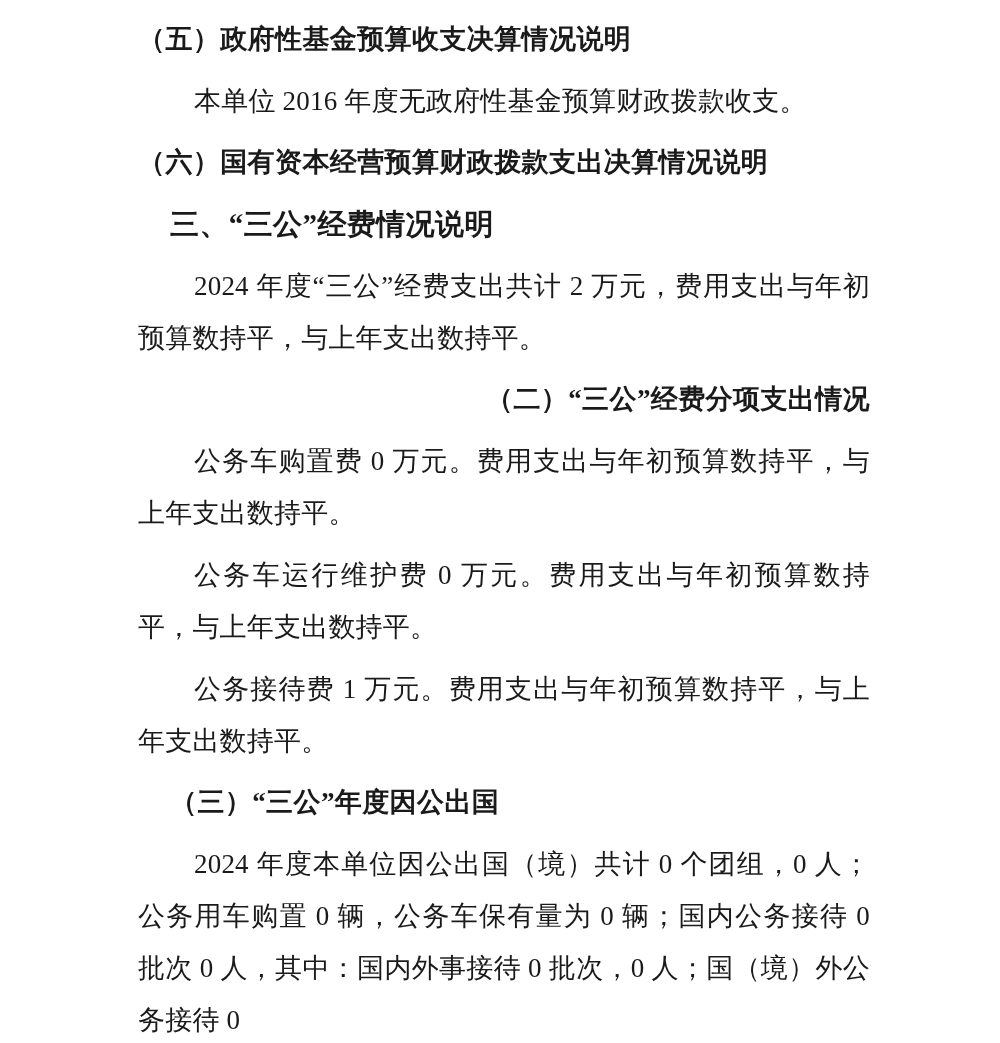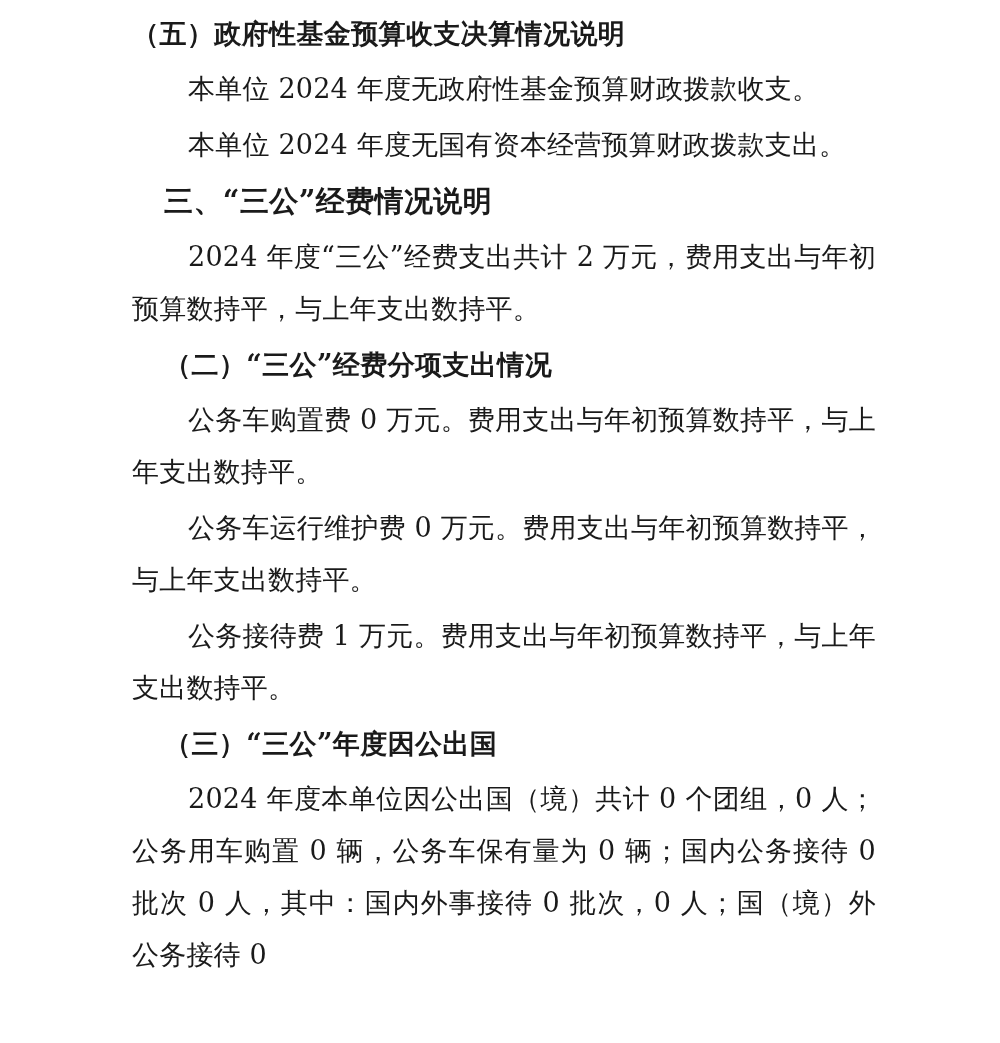--- a/index.html
+++ b/index.html
@@ -18,22 +18,23 @@
     width: 1000px;
     height: 1043px;
     box-sizing: border-box;
     padding: 4px 120px 0 128px;
     position: relative;
   }
   .doc-body {
     display: block;
   }
   p {
-    margin: 4px;
+    margin: 10px;
     padding: 0;
+    font-family: Liberation Serif, serif;
   }
   .heading-sub {
     font-size: 27px;
     line-height: 51px;
     font-weight: bold;
     text-indent: 0;
     letter-spacing: 0.4px;
     white-space: nowrap;
   }
   .heading-num {
@@ -56,31 +57,31 @@
   }
 </style>
 </head>
 <body>
 
 <div class="page">
   <div class="doc-body">
 
     <p class="heading-sub">（五）政府性基金预算收支决算情况说明</p>
 
-    <p class="para para-nowrap">本单位 2024 年度无政府性基金预算财政拨款收支。</p>
+    <p class="para para-nowrap">本单位 2016 年度无政府性基金预算财政拨款收支。</p>
 
+    <p class="heading-sub">（六）国有资本经营预算财政拨款支出决算情况说明</p>
 
-    <p class="para para-nowrap">本单位 2024 年度无国有资本经营预算财政拨款支出。</p>
 
     <p class="heading-num">三、“三公”经费情况说明</p>
 
 
     <p class="para">2024 年度“三公”经费支出共计 2 万元，费用支出与年初预算数持平，与上年支出数持平。</p>
 
-    <p class="heading-sub" style="text-indent:32px;">（二）“三公”经费分项支出情况</p>
+    <p class="heading-sub" style="text-indent:32px;text-align:right;">（二）“三公”经费分项支出情况</p>
 
 
     <p class="para">公务车购置费 0 万元。费用支出与年初预算数持平，与上年支出数持平。</p>
 
     <p class="para">公务车运行维护费 0 万元。费用支出与年初预算数持平，与上年支出数持平。</p>
 
     <p class="para">公务接待费 1 万元。费用支出与年初预算数持平，与上年支出数持平。</p>
 
     <p class="heading-sub" style="text-indent:32px;">（三）“三公”年度因公出国</p>
 

